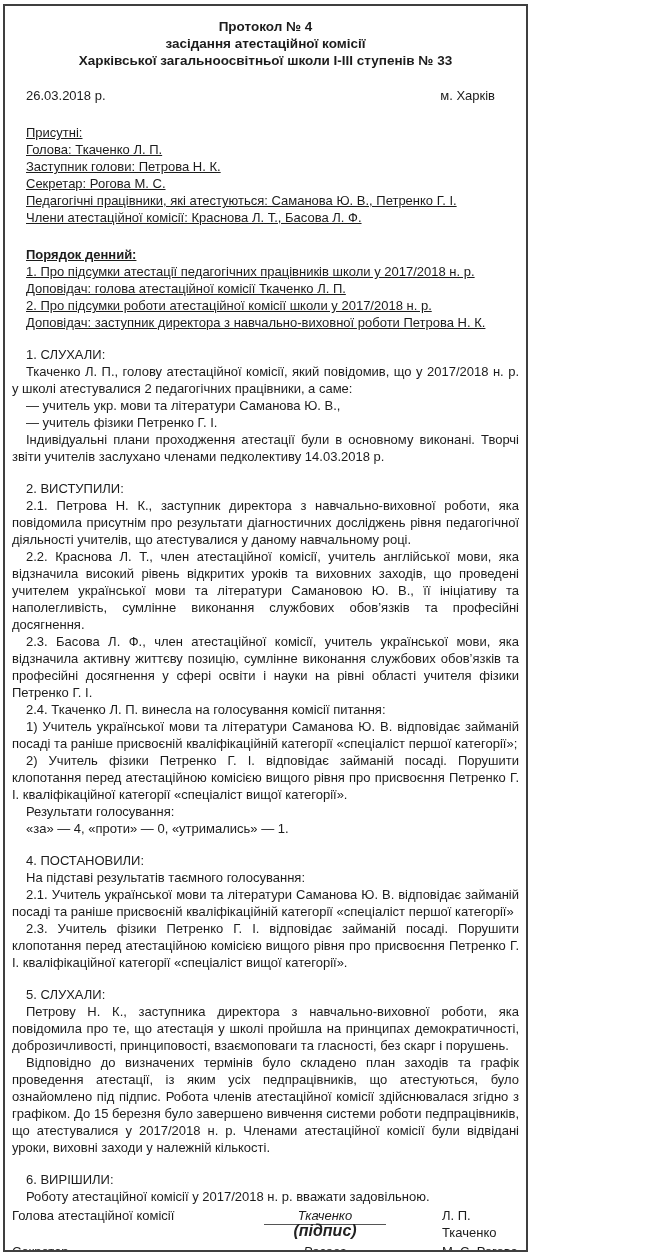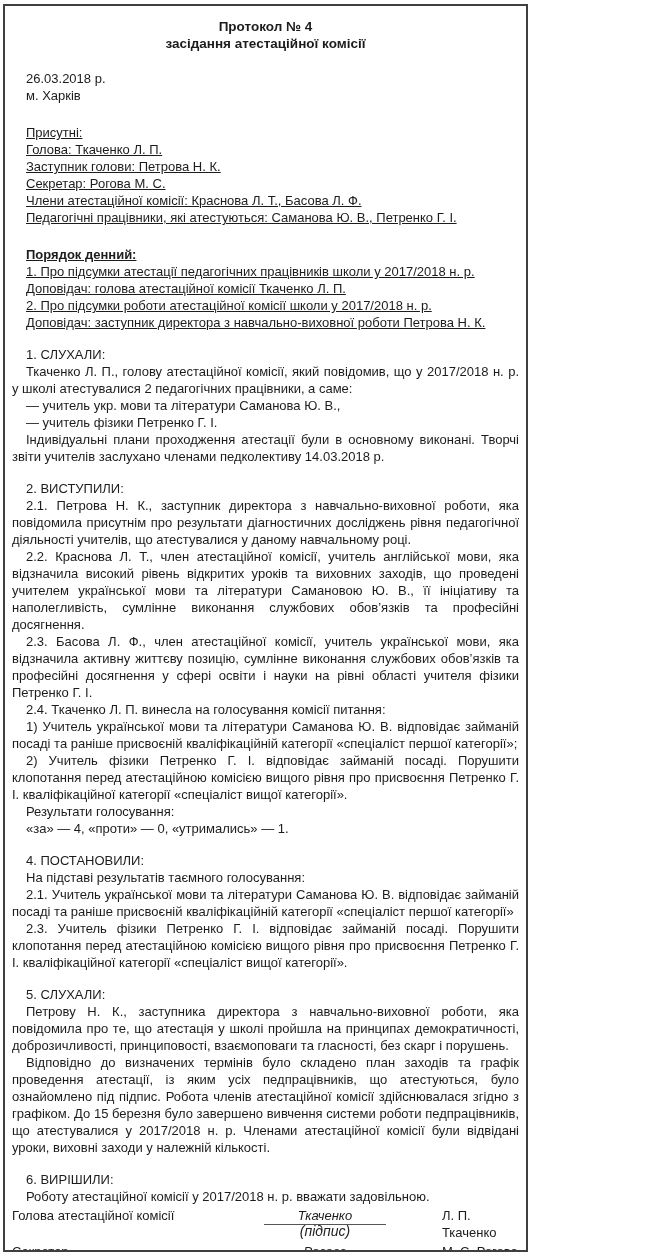--- a/index.html
+++ b/index.html
@@ -2,57 +2,58 @@
 <html><head>
 <meta charset="utf-8">
 <style>
   html,body{margin:0;padding:0;background:#fff;}
   body{width:671px;height:1256px;position:relative;font-family:"Liberation Sans","DejaVu Sans",sans-serif;color:#1c1c1c;}
   .sheet{position:absolute;left:3px;top:4px;width:525px;height:1248px;box-sizing:border-box;
          border:2px solid #3f3f3f;padding:12px 7px 6px 7px;overflow:hidden;
          font-size:13px;line-height:17px;}
   .title-block{text-align:center;font-weight:bold;font-size:13.5px;}
   .title-block div{margin:0;}
-  .dateline{display:flex;justify-content:flex-start;margin-top:18px;padding-left:14px;padding-right:24px;flex-direction:column;}
+  .dateline{display:flex;justify-content:space-between;margin-top:18px;padding-left:14px;padding-right:24px;}
   .block{margin-top:20px;text-decoration:underline;}
   p{margin:0;text-indent:14px;text-align:justify;}
   p.short{text-align:left;}
   .bold{font-weight:bold;}
   .sec-heading{margin-top:15px;text-indent:14px;}
   .signatures{margin-top:2px;}
   .sig-row{display:flex;align-items:flex-start;margin-top:2px;}
   .sig-label{width:238px;flex:0 0 238px;}
   .sig-field{width:150px;flex:0 0 150px;text-align:center;}
   .sig-line{display:inline-block;min-width:106px;padding:0 8px;border-bottom:1px solid #555;
             font-style:italic;text-align:center;}
-  .sig-cap{display:block;font-style:italic;font-size:14px;line-height:12px;color:#222;}
+  .sig-cap{display:block;font-style:italic;font-size:16px;line-height:12px;color:#222;font-weight:bold;}
   .sig-printed{margin-left:42px;}
 </style>
 </head>
 <body>
 
 <div class="sheet">
 
   <div class="title-block">
     <div>Протокол № 4</div>
     <div>засідання атестаційної комісії</div>
+    <div>Харківської загальноосвітньої школи І-ІІІ ступенів № 33</div>
   </div>
 
   <div class="dateline">
     <span>26.03.2018 р.</span>
     <span>м. Харків</span>
   </div>
 
   <div class="block">
     <p class="short">Присутні:</p>
     <p class="short">Голова: Ткаченко Л. П.</p>
     <p class="short">Заступник голови: Петрова Н. К.</p>
     <p class="short">Секретар: Рогова М. С.</p>
+    <p class="short">Педагогічні працівники, які атестуються: Саманова Ю. В., Петренко Г. І.</p>
     <p class="short">Члени атестаційної комісії: Краснова Л. Т., Басова Л. Ф.</p>
-    <p class="short">Педагогічні працівники, які атестуються: Саманова Ю. В., Петренко Г. І.</p>
   </div>
 
   <div class="block">
     <p class="short bold">Порядок денний:</p>
     <p class="short">1. Про підсумки атестації педагогічних працівників школи у 2017/2018 н. р.</p>
     <p class="short">Доповідач: голова атестаційної комісії Ткаченко Л. П.</p>
     <p class="short">2. Про підсумки роботи атестаційної комісії школи у 2017/2018 н. р.</p>
     <p class="short">Доповідач: заступник директора з навчально-виховної роботи Петрова Н. К.</p>
   </div>
 

